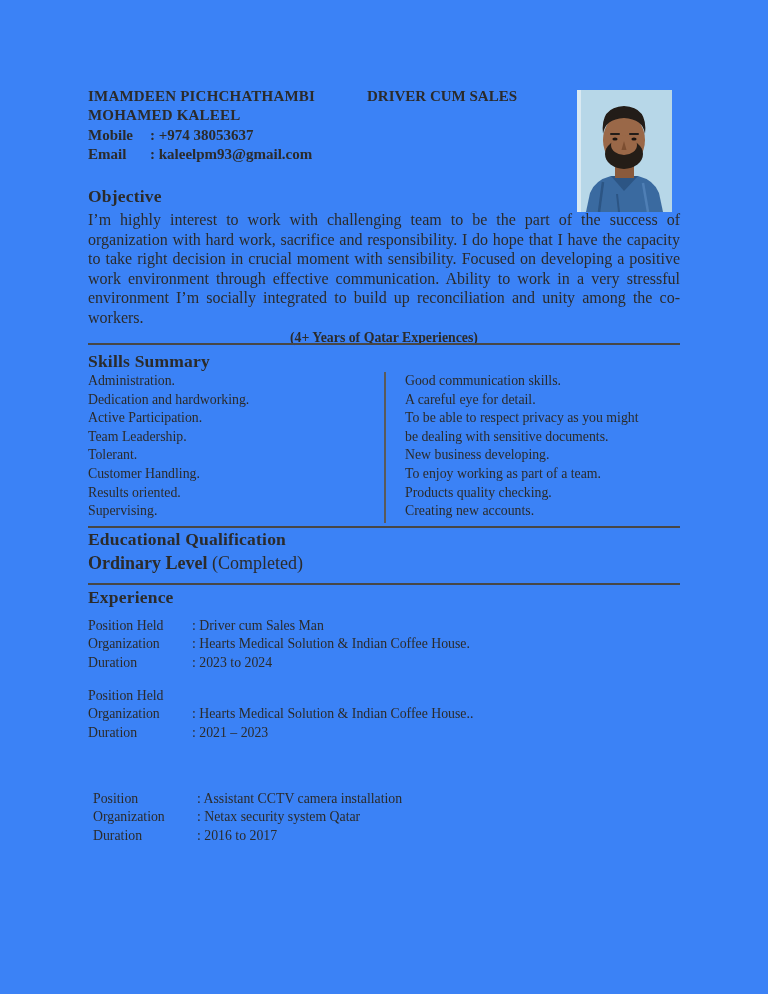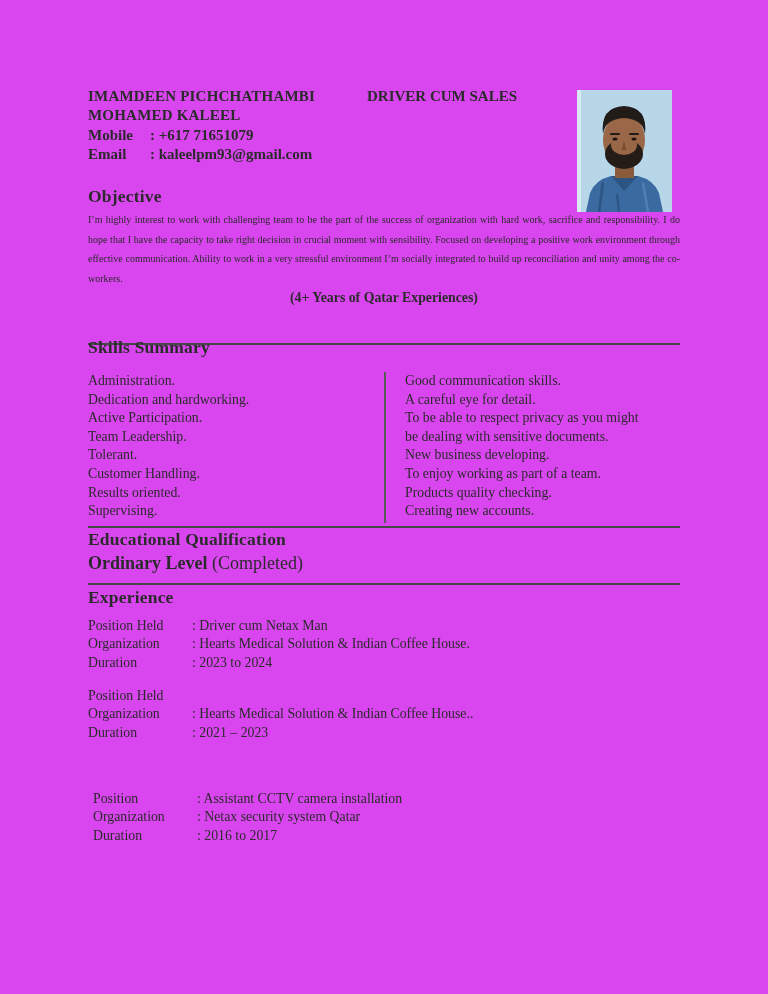--- a/index.html
+++ b/index.html
@@ -1,44 +1,44 @@
 <!DOCTYPE html>
 <html><head>
 <meta charset="utf-8">
 <style>
   html,body{margin:0;padding:0;}
   body{background:#ffffff;}
   .page{
     position:relative;
     width:768px;height:994px;
-    background:#d946ef;
+    background:#3b82f6;
     font-family:"Liberation Serif","DejaVu Serif",serif;
     color:#2b2b2b;
     overflow:hidden;
   }
   
   .hdr{position:absolute;left:88px;top:87px;width:492px;font-weight:bold;font-size:15px;line-height:19.3px;}
   .hdr .name-line{letter-spacing:.2px;white-space:nowrap;}
   .hdr .job-title{position:absolute;left:279px;top:0;white-space:nowrap;}
   .contact-row{display:flex;}
   .contact-row .clabel{width:62px;flex:0 0 62px;}
   
   .photo{position:absolute;left:577px;top:90px;width:95px;height:122px;}
   .photo svg{display:block;}
   
   .sec-heading{font-size:17.5px;font-weight:bold;letter-spacing:.2px;}
   .objective{position:absolute;left:88px;top:186px;width:592px;}
   .objective .sec-heading{margin-bottom:3px;}
-  .obj-body{font-size:10px;line-height:19.6px;text-align:justify;}
+  .obj-body{font-size:16px;line-height:19.6px;text-align:justify;}
   .obj-note{font-weight:bold;font-size:13.8px;line-height:19.6px;text-align:center;}
   .rule{position:absolute;left:88px;width:592px;height:2px;background:#474747;}
   .rule1{top:343px;}
   .rule2{top:526px;}
   .rule3{top:583px;}
-  .skills-heading{position:absolute;left:88px;top:337px;text-align:right;}
+  .skills-heading{position:absolute;left:88px;top:351px;text-align:right;}
   .skills-col{position:absolute;top:372px;font-size:13.8px;line-height:18.6px;}
   .skills-left{left:88px;width:280px;}
   .skills-right{left:405px;width:276px;}
   .skills-divider{position:absolute;left:384px;top:372px;width:2px;height:151px;background:#5a5a5a;}
   .edu-heading{position:absolute;left:88px;top:529px;}
   .edu-line{position:absolute;left:88px;top:553px;font-size:18px;}
   .edu-line .lvl{font-weight:bold;}
   .exp-heading{position:absolute;left:88px;top:587px;}
   .job{position:absolute;font-size:13.8px;line-height:18.3px;}
   .job1{left:88px;top:617px;}
@@ -51,21 +51,21 @@
 <body>
 
 <div class="page">
 
   <div class="hdr">
     <div class="name-line">IMAMDEEN PICHCHATHAMBI</div>
     <div class="job-title">DRIVER CUM SALES</div>
     <div class="name-line">MOHAMED KALEEL</div>
     <div class="contact-row">
         <span class="clabel">Mobile</span>
-        <span>: +617 71651079</span>
+        <span>: +974 38053637</span>
       </div>
     <div class="contact-row">
         <span class="clabel">Email</span>
         <span>: kaleelpm93@gmail.com</span>
       </div>
   </div>
 
   <div class="photo">
     <svg width="95" height="122" viewBox="0 0 95 122">
       <rect width="95" height="122" fill="#b7d7e8"></rect>
@@ -129,21 +129,21 @@
   <div class="rule rule2"></div>
   <div class="sec-heading edu-heading">Educational Qualification</div>
   <div class="edu-line"><span class="lvl">Ordinary Level</span><span> (Completed)</span></div>
 
   <div class="rule rule3"></div>
   <div class="sec-heading exp-heading">Experience</div>
 
   <div class="job job1">
     <div class="job-row">
         <span>Position Held</span>
-        <span class="jval">: Driver cum Netax Man</span>
+        <span class="jval">: Driver cum Sales Man</span>
       </div>
     <div class="job-row">
         <span>Organization</span>
         <span class="jval">: Hearts Medical Solution &amp; Indian Coffee House.</span>
       </div>
     <div class="job-row">
         <span>Duration</span>
         <span class="jval">: 2023 to 2024</span>
       </div>
   </div>

